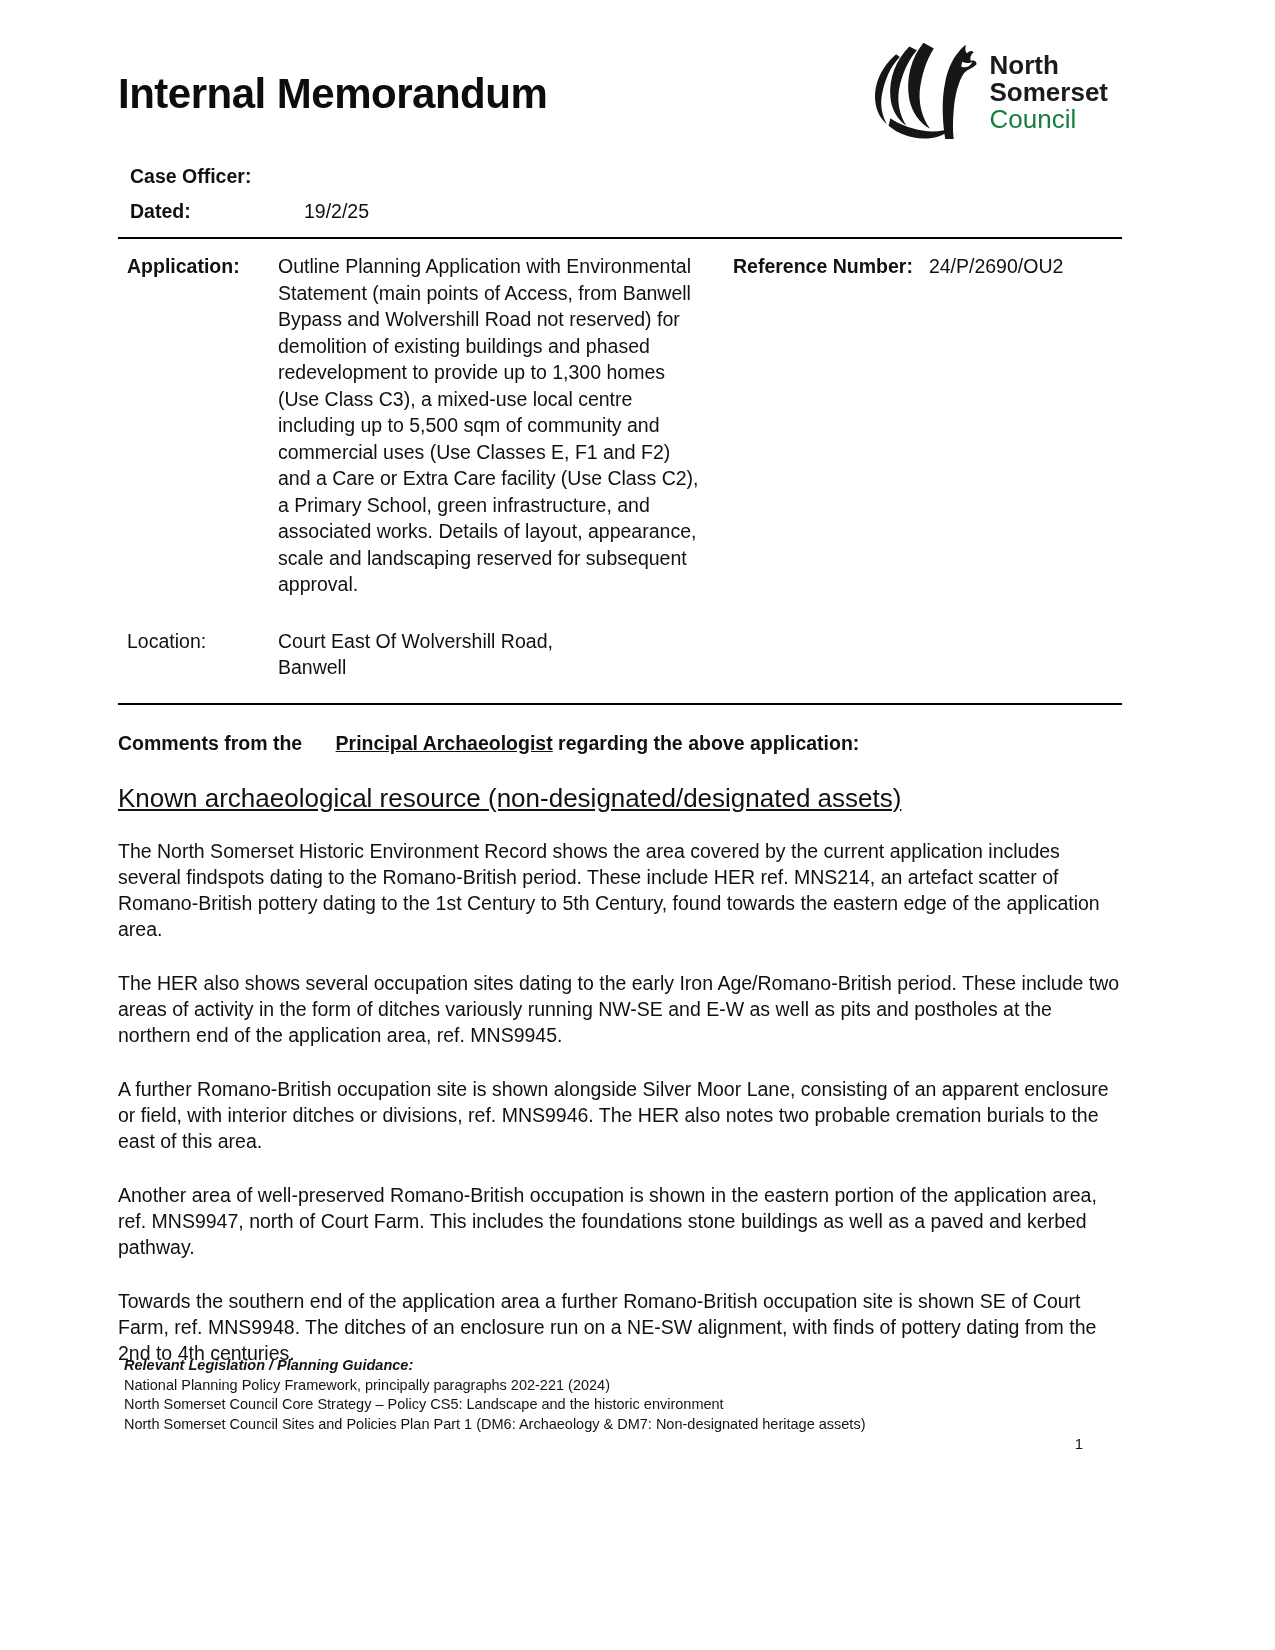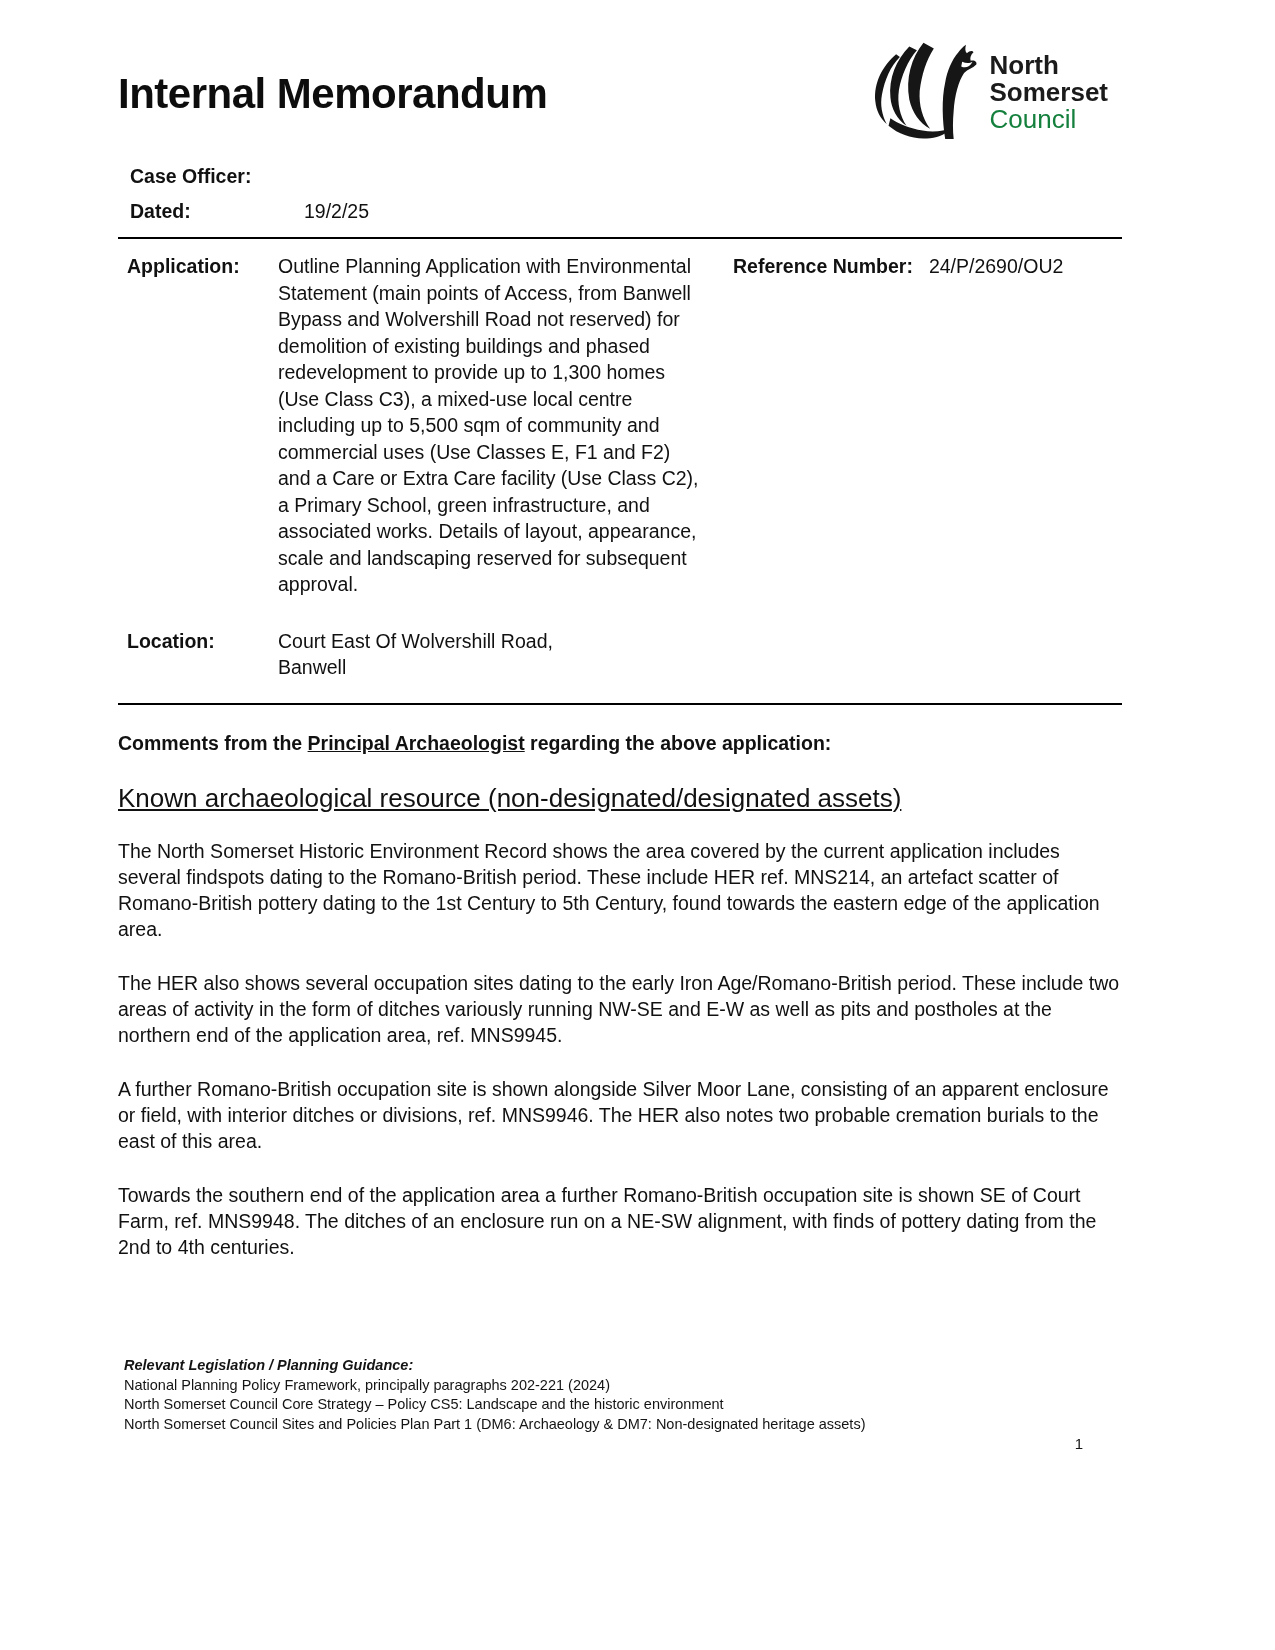--- a/index.html
+++ b/index.html
@@ -76,31 +76,31 @@
   .app-desc { padding-right: 31px; }
   .ref-cell { white-space: nowrap; }
   .ref-label { font-weight: bold; margin-right: 16px; }
   .loc-row {
     display: grid;
     grid-template-columns: 160px 1fr;
     margin-top: 30px;
     font-size: 19.5px;
     line-height: 26.5px;
   }
-  .loc-label { font-weight: bold; padding-left: 9px; }
+  .loc-label { font-weight: normal; padding-left: 9px; }
   .loc-value { white-space: pre-line; }
   .rule-2 { margin-top: 22px; }
   
   .comments-heading {
     margin-top: 26px;
     font-size: 19.5px;
     font-weight: bold;
     line-height: 24px;
   }
-  .comments-heading .uline { text-decoration: underline; }
+  .comments-heading .uline { text-decoration: underline; margin-left: 28px; }
   .section-heading {
     margin-top: 31px;
     font-size: 26px;
     line-height: 24px;
     text-decoration: underline;
   }
   .body-text p {
     margin-top: 28px;
     font-size: 19.5px;
     line-height: 26px;
@@ -183,20 +183,21 @@
 
   <div class="comments-heading">
     <span>Comments from the </span><span class="uline">Principal Archaeologist</span><span> regarding the above application:</span>
   </div>
 
   <div class="body-text">
     <div class="section-heading">Known archaeological resource (non-designated/designated assets)</div>
     <p>The North Somerset Historic Environment Record shows the area covered by the current application includes several findspots dating to the Romano-British period. These include HER ref. MNS214, an artefact scatter of Romano-British pottery dating to the 1st Century to 5th Century, found towards the eastern edge of the application area.</p>
     <p>The HER also shows several occupation sites dating to the early Iron Age/Romano-British period. These include two areas of activity in the form of ditches variously running NW-SE and E-W as well as pits and postholes at the northern end of the application area, ref. MNS9945.</p>
     <p>A further Romano-British occupation site is shown alongside Silver Moor Lane, consisting of an apparent enclosure or field, with interior ditches or divisions, ref. MNS9946. The HER also notes two probable cremation burials to the east of this area.</p>
+    <p>Another area of well-preserved Romano-British occupation is shown in the eastern portion of the application area, ref. MNS9947, north of Court Farm. This includes the foundations stone buildings as well as a paved and kerbed pathway.</p>
     <p>Towards the southern end of the application area a further Romano-British occupation site is shown SE of Court Farm, ref. MNS9948. The ditches of an enclosure run on a NE-SW alignment, with finds of pottery dating from the 2nd to 4th centuries.</p>
   </div>
 
   <div class="footer">
     <div class="footer-heading">Relevant Legislation / Planning Guidance:</div>
     <div>National Planning Policy Framework, principally paragraphs 202-221 (2024)</div>
     <div>North Somerset Council Core Strategy – Policy CS5: Landscape and the historic environment</div>
     <div>North Somerset Council Sites and Policies Plan Part 1 (DM6: Archaeology &amp; DM7: Non-designated heritage assets)</div>
   </div>
 

